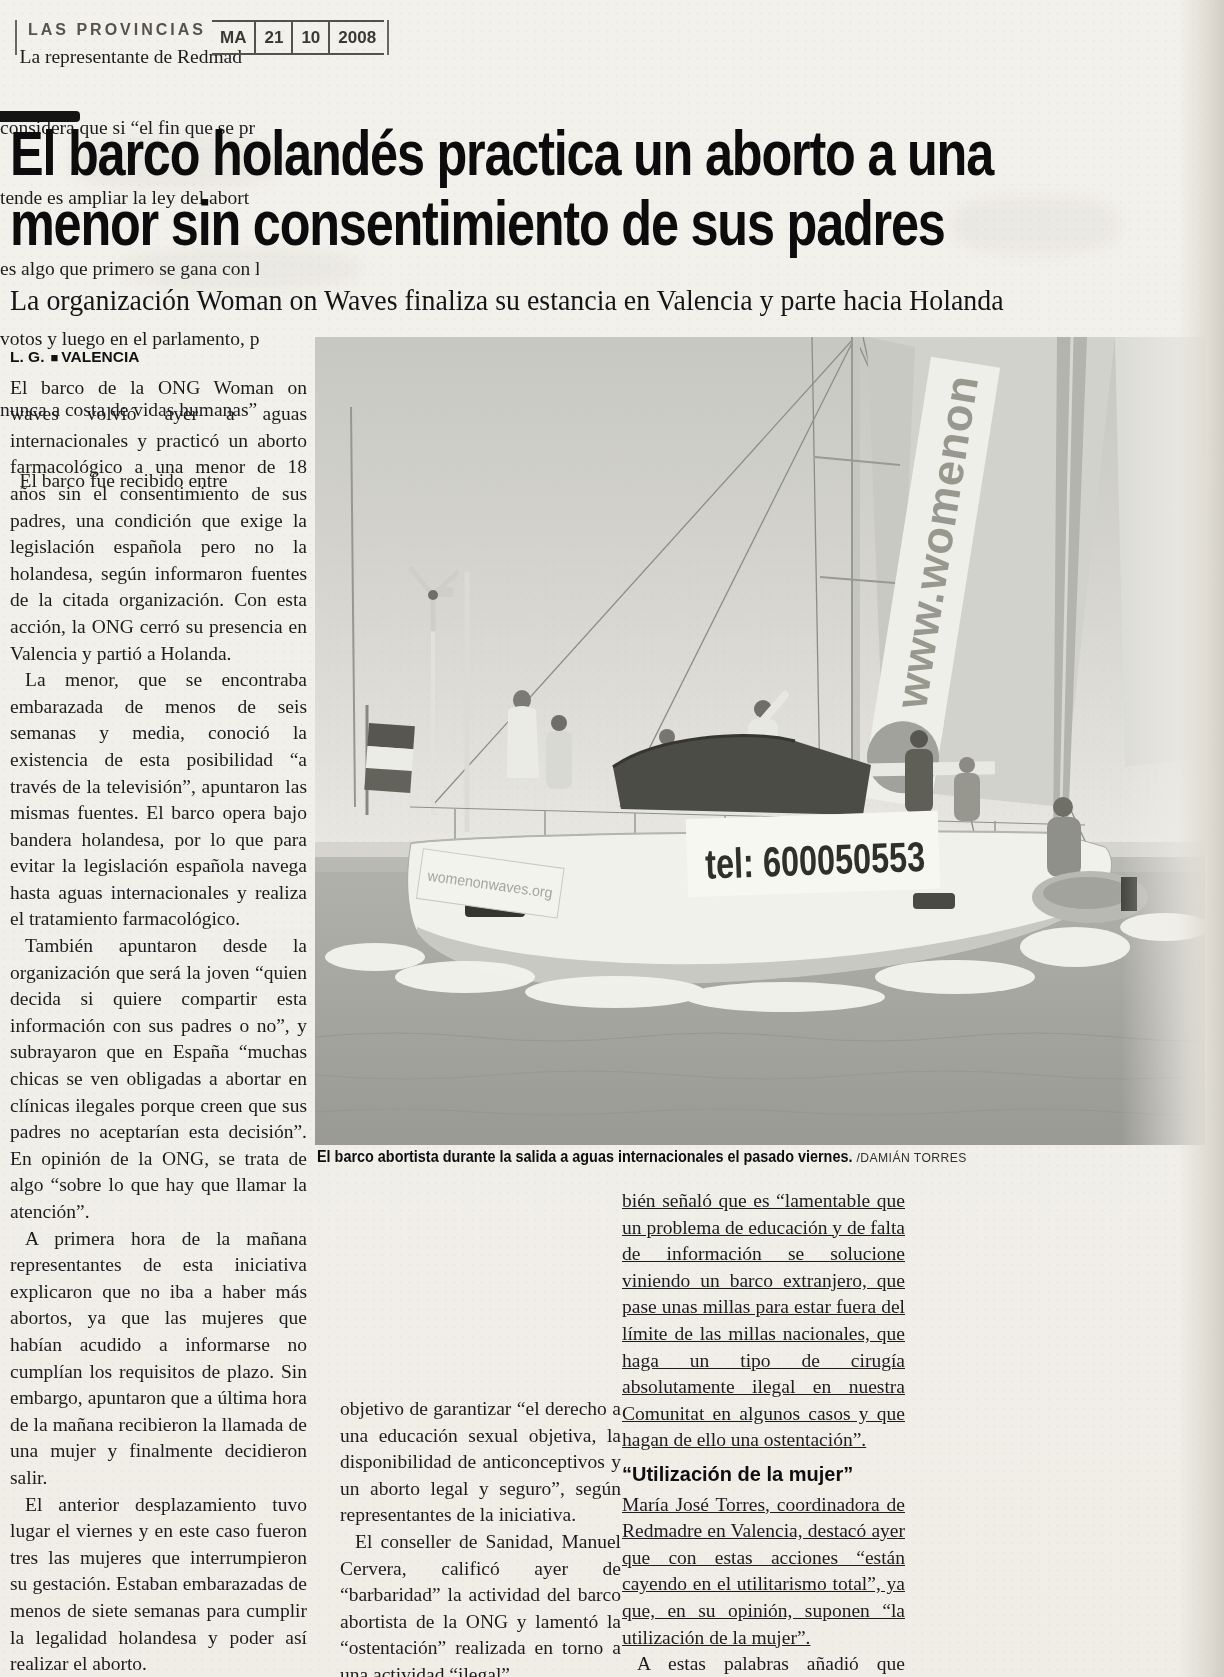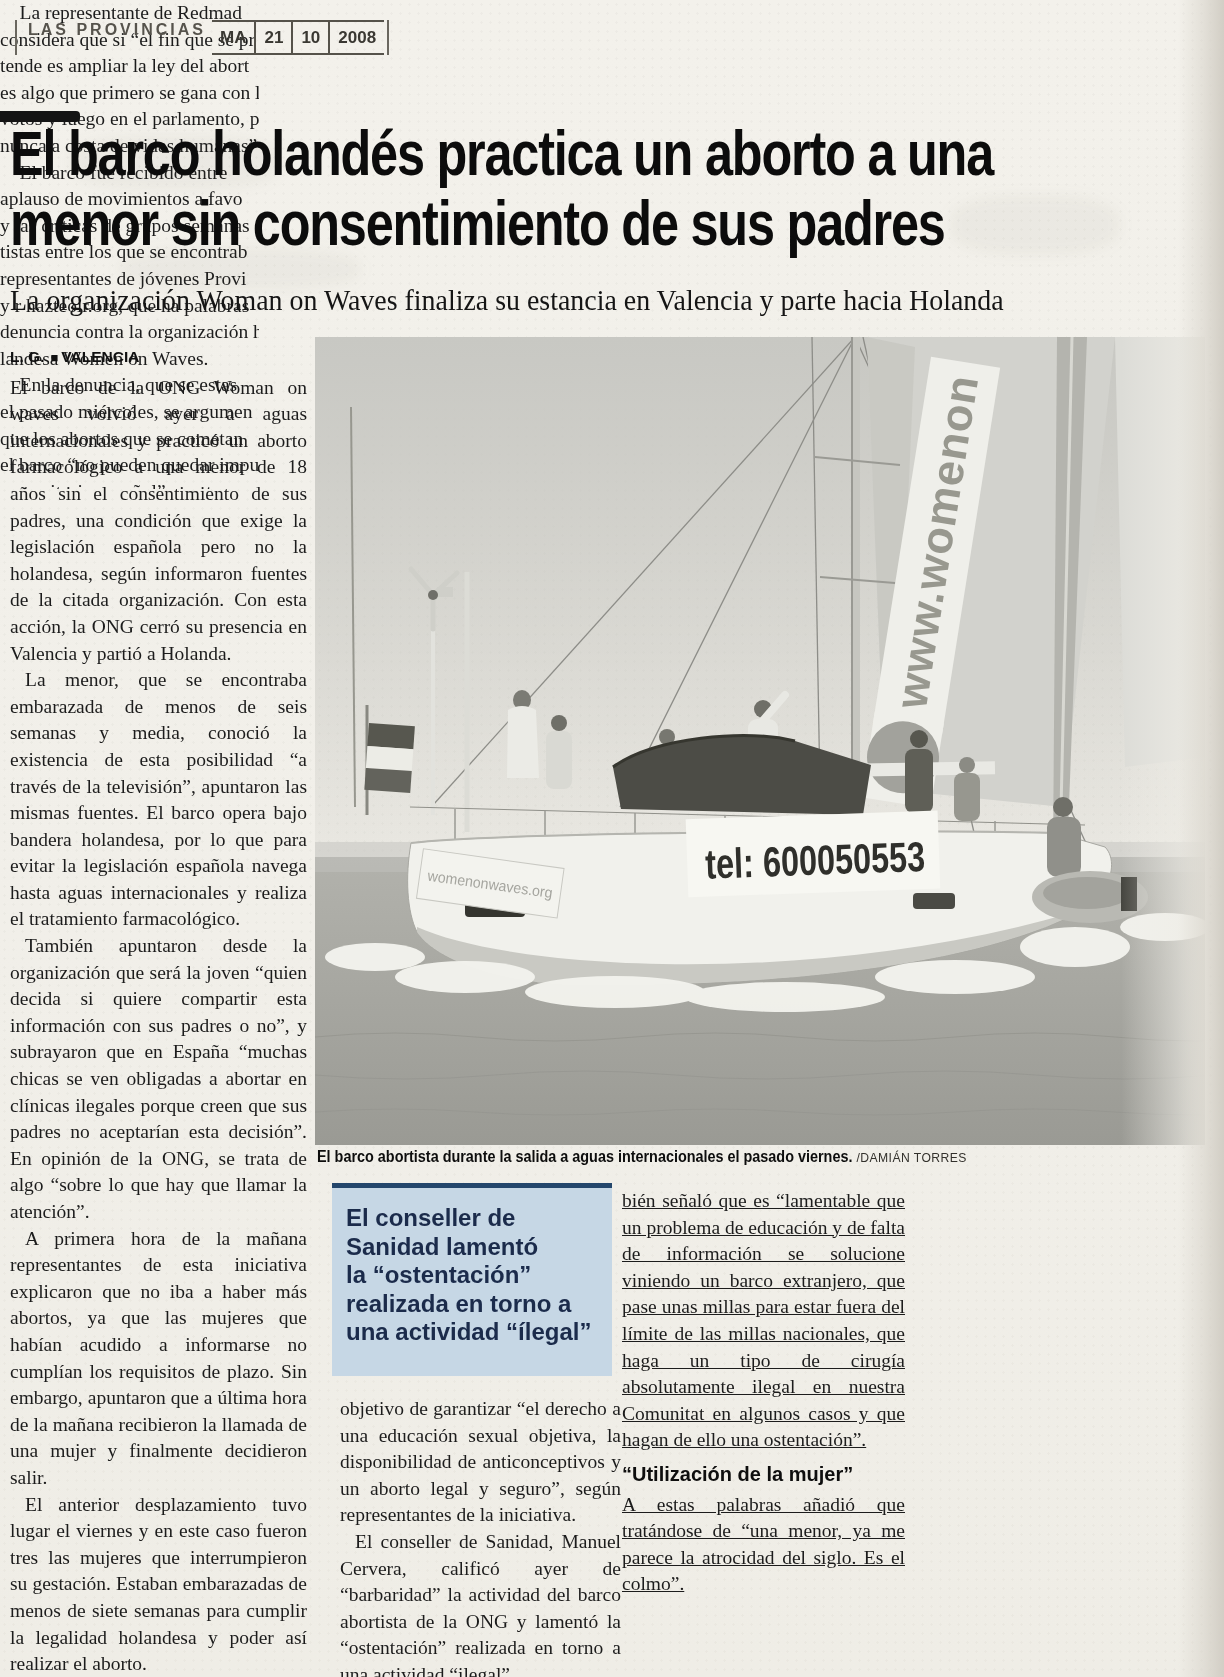--- a/index.html
+++ b/index.html
@@ -42,21 +42,21 @@
   .col p:first-child{text-indent:0;}
   #col1{left:10px;top:344px;width:297px;height:1333px;}
   #col1 .byline{margin-bottom:3px;}
   #col2{left:332px;top:1396px;width:281px;height:281px;margin-left:8px;}
   #col3{left:622px;top:1188px;width:283px;height:489px;}
   #col3 .grp p:first-child{text-indent:0;text-decoration:underline;}
   #col3 .grp p{margin:0;text-indent:15px;}
   .subhead{font-family:"Liberation Sans","DejaVu Sans",sans-serif;font-weight:bold;font-size:20px;
     margin:7px 0 4px 0;text-indent:0!important;color:#0e0e0e;}
   #col4{left:965px;top:1188px;width:259px;height:489px;overflow:hidden;}
-  .c4line{white-space:pre;font-size:19.5px;line-height:26.6px;overflow:hidden;}
+  .c4line{white-space:pre;font-size:19.5px;line-height:26.6px;overflow:hidden;margin-top:44px;}
 
   
   .photo{position:absolute;left:315px;top:337px;width:890px;height:808px;}
   .caption{position:absolute;left:317px;top:1148px;width:800px;font-family:"Liberation Sans","DejaVu Sans",sans-serif;
     white-space:nowrap;transform:scaleX(.9);transform-origin:0 50%;}
   .caption .cap-main{font-weight:bold;font-size:16px;color:#0d0d0d;}
   .caption .cap-credit{font-size:13.5px;color:#33312c;letter-spacing:.5px;}
 
   
   .pullquote{position:absolute;left:332px;top:1183px;width:280px;height:193px;box-sizing:border-box;
@@ -243,39 +243,33 @@
       <path d="M0,775 q80,-6 160,0 t160,0 t160,0 t160,0 t160,0 t160,0" opacity=".4"></path>
     </g>
     <rect x="806" width="84" height="808" fill="url(#g-fade)"></rect>
   </svg>
 
   <div class="caption">
     <span class="cap-main">El barco abortista durante la salida a aguas internacionales el pasado viernes.</span>
     <span class="cap-credit">/DAMIÁN TORRES</span>
   </div>
 
-  <div class="pullquote">
-      <div class="pq-line">El conseller de</div>
-      <div class="pq-line">Sanidad lamentó</div>
-      <div class="pq-line">la “ostentación”</div>
-      <div class="pq-line">realizada en torno a</div>
-      <div class="pq-line">una actividad “ílegal”</div>
-    </div>
 
   <div class="col" id="col2">
       <p class="bp">objetivo de garantizar “el derecho a una educación sexual objetiva, la disponibilidad de anticonceptivos y un aborto legal y seguro”, según representantes de la iniciativa.</p>
       <p class="bp">El conseller de Sanidad, Manuel Cervera, calificó ayer de “barbaridad” la actividad del barco abortista de la ONG y lamentó la “ostentación” realizada en torno a una actividad “ilegal”.</p>
     </div>
 
   <div class="col" id="col3">
     <div class="grp">
         <p class="bp">bién señaló que es “lamentable que un problema de educación y de falta de información se solucione viniendo un barco extranjero, que pase unas millas para estar fuera del límite de las millas nacionales, que haga un tipo de cirugía absolutamente ilegal en nuestra Comunitat en algunos casos y que hagan de ello una ostentación”.</p>
       </div>
     <div class="subhead">“Utilización de la mujer”</div>
     <div class="grp">
+        <p class="bp">María José Torres, coordinadora de Redmadre en Valencia, destacó ayer que con estas acciones “están cayendo en el utilitarismo total”, ya que, en su opinión, suponen “la utilización de la mujer”.</p>
         <p class="bp">A estas palabras añadió que tratándose de “una menor, ya me parece la atrocidad del siglo. Es el colmo”.</p>
       </div>
   </div>
 
   <div id="col4">
       <div class="c4line"> La representante de Redmad</div>
       <div class="c4line">considera que si “el fin que se pr</div>
       <div class="c4line">tende es ampliar la ley del abort</div>
       <div class="c4line">es algo que primero se gana con l</div>
       <div class="c4line">votos y luego en el parlamento, pe</div>

